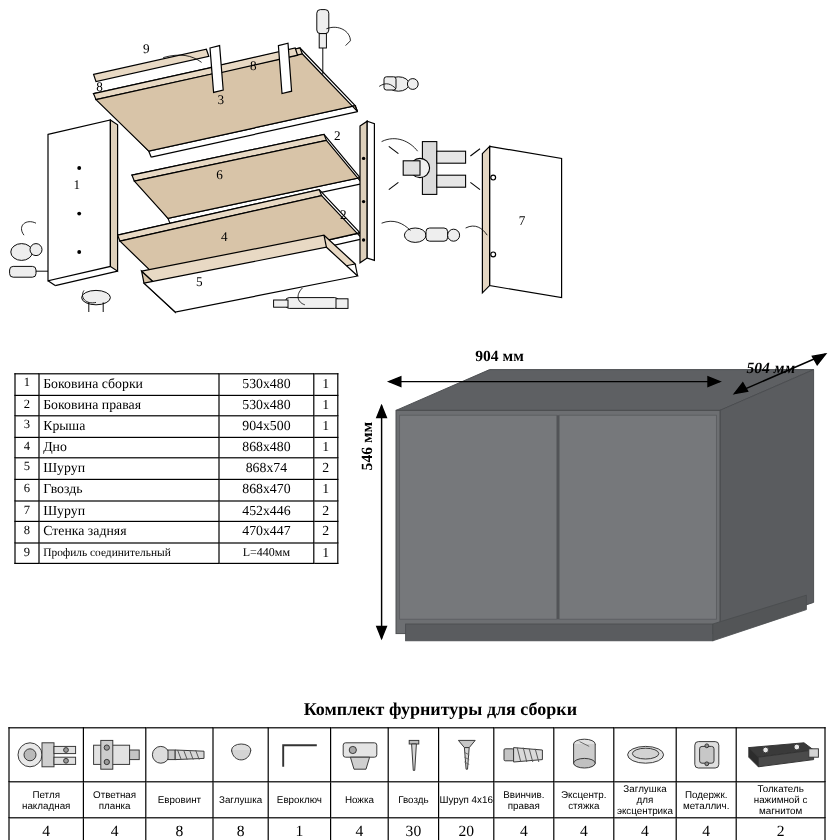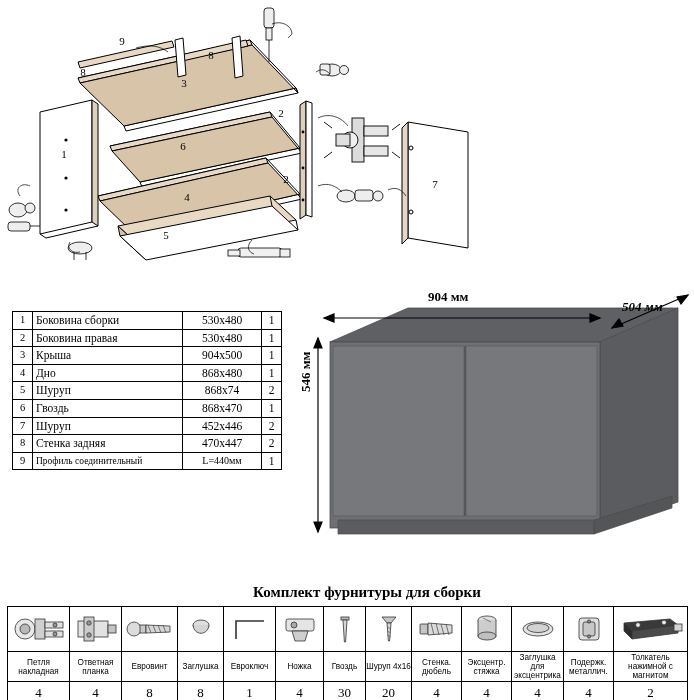--- a/index.html
+++ b/index.html
@@ -71,21 +71,21 @@
     width: 394px;
     height: 300px;
   }
   .dim-label {
     position: absolute;
     font-family: "Liberation Serif", serif;
     font-weight: bold;
     font-size: 13px;
     color: #000;
   }
-  .dim-label.w1 { left: 128px; top: 9px; }
+  .dim-label.w1 { left: 96px; top: 9px; }
   .dim-label.w2 { left: 322px; top: 19px; font-style: italic; }
   .dim-label.h1 {
     left: -2px;
     top: 112px;
     transform: rotate(-90deg);
     transform-origin: left top;
     white-space: nowrap;
   }
 
   
@@ -507,21 +507,21 @@
 
       <tr class="names">
         <td>Петля накладная</td>
         <td>Ответная планка</td>
         <td>Евровинт</td>
         <td>Заглушка</td>
         <td>Евроключ</td>
         <td>Ножка</td>
         <td>Гвоздь</td>
         <td>Шуруп 4х16</td>
-        <td>Стенка. дюбель</td>
+        <td>Ввинчив. правая</td>
         <td>Эксцентр. стяжка</td>
         <td>Заглушка для эксцентрика</td>
         <td>Подержк. металлич.</td>
         <td>Толкатель нажимной с магнитом</td>
       </tr>
 
       <tr class="counts">
         <td>4</td>
         <td>4</td>
         <td>8</td>

